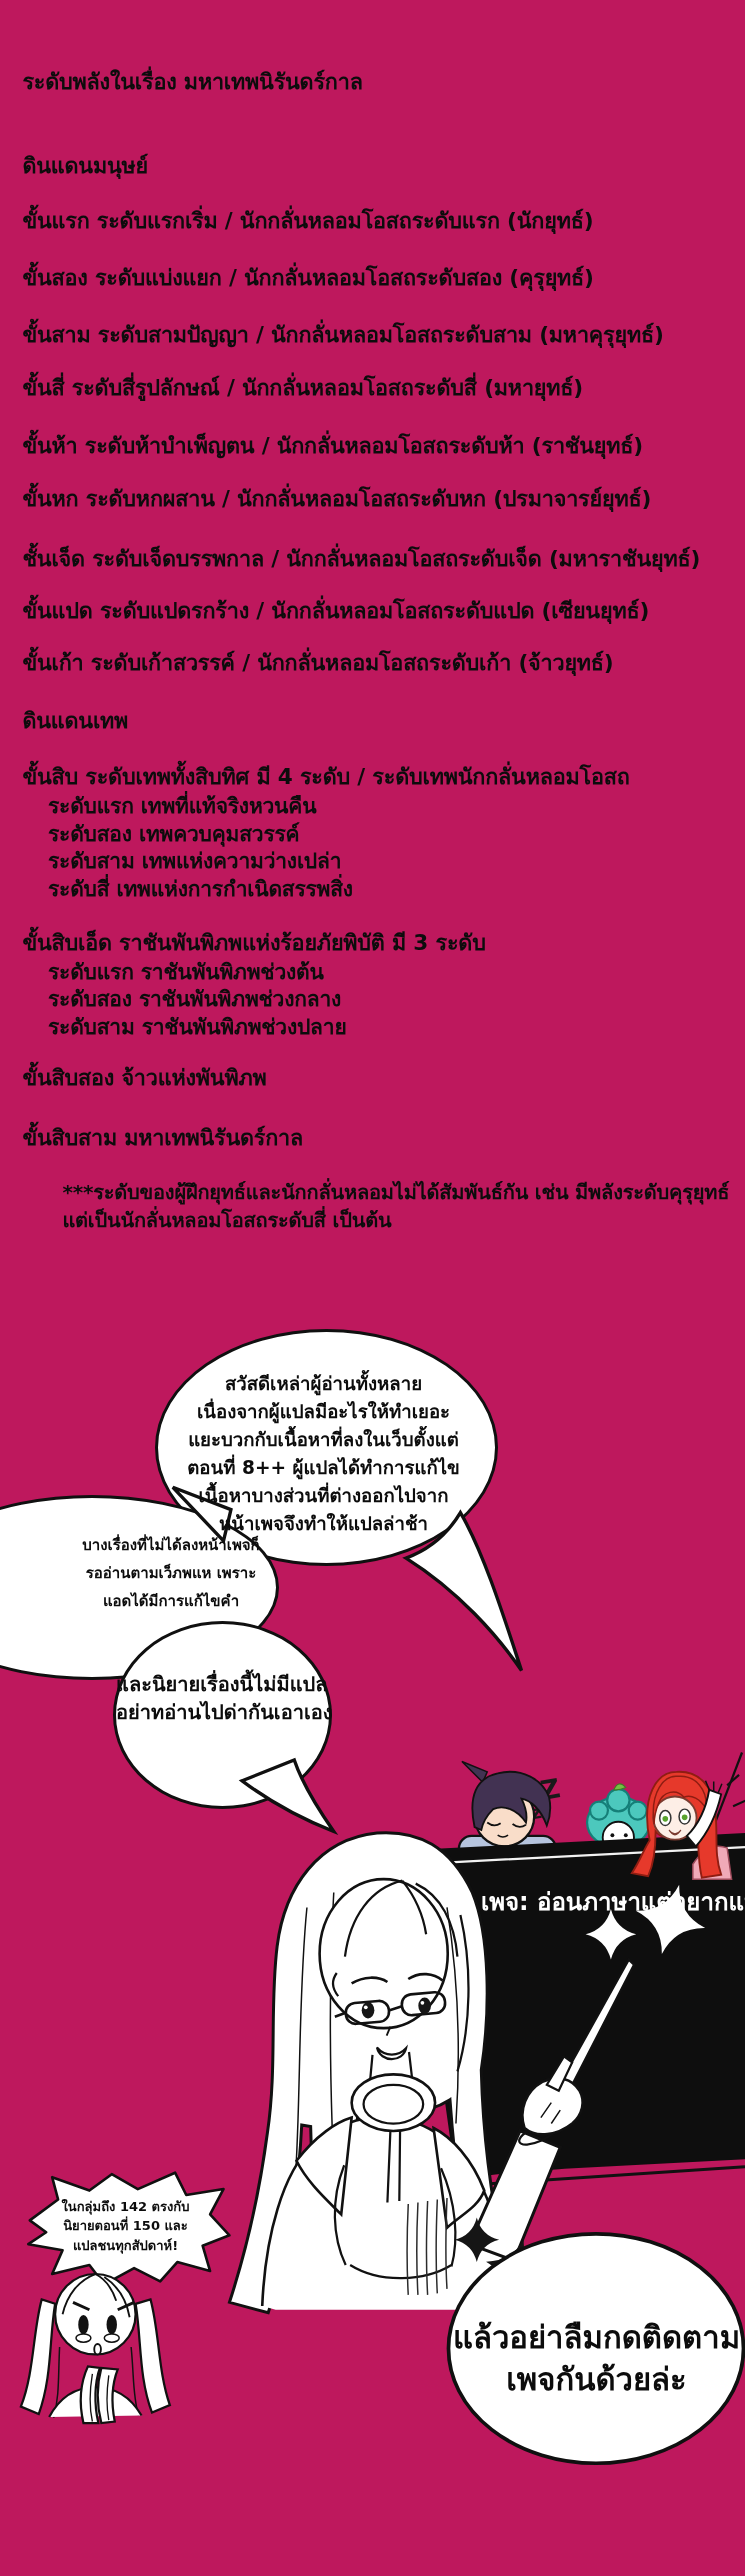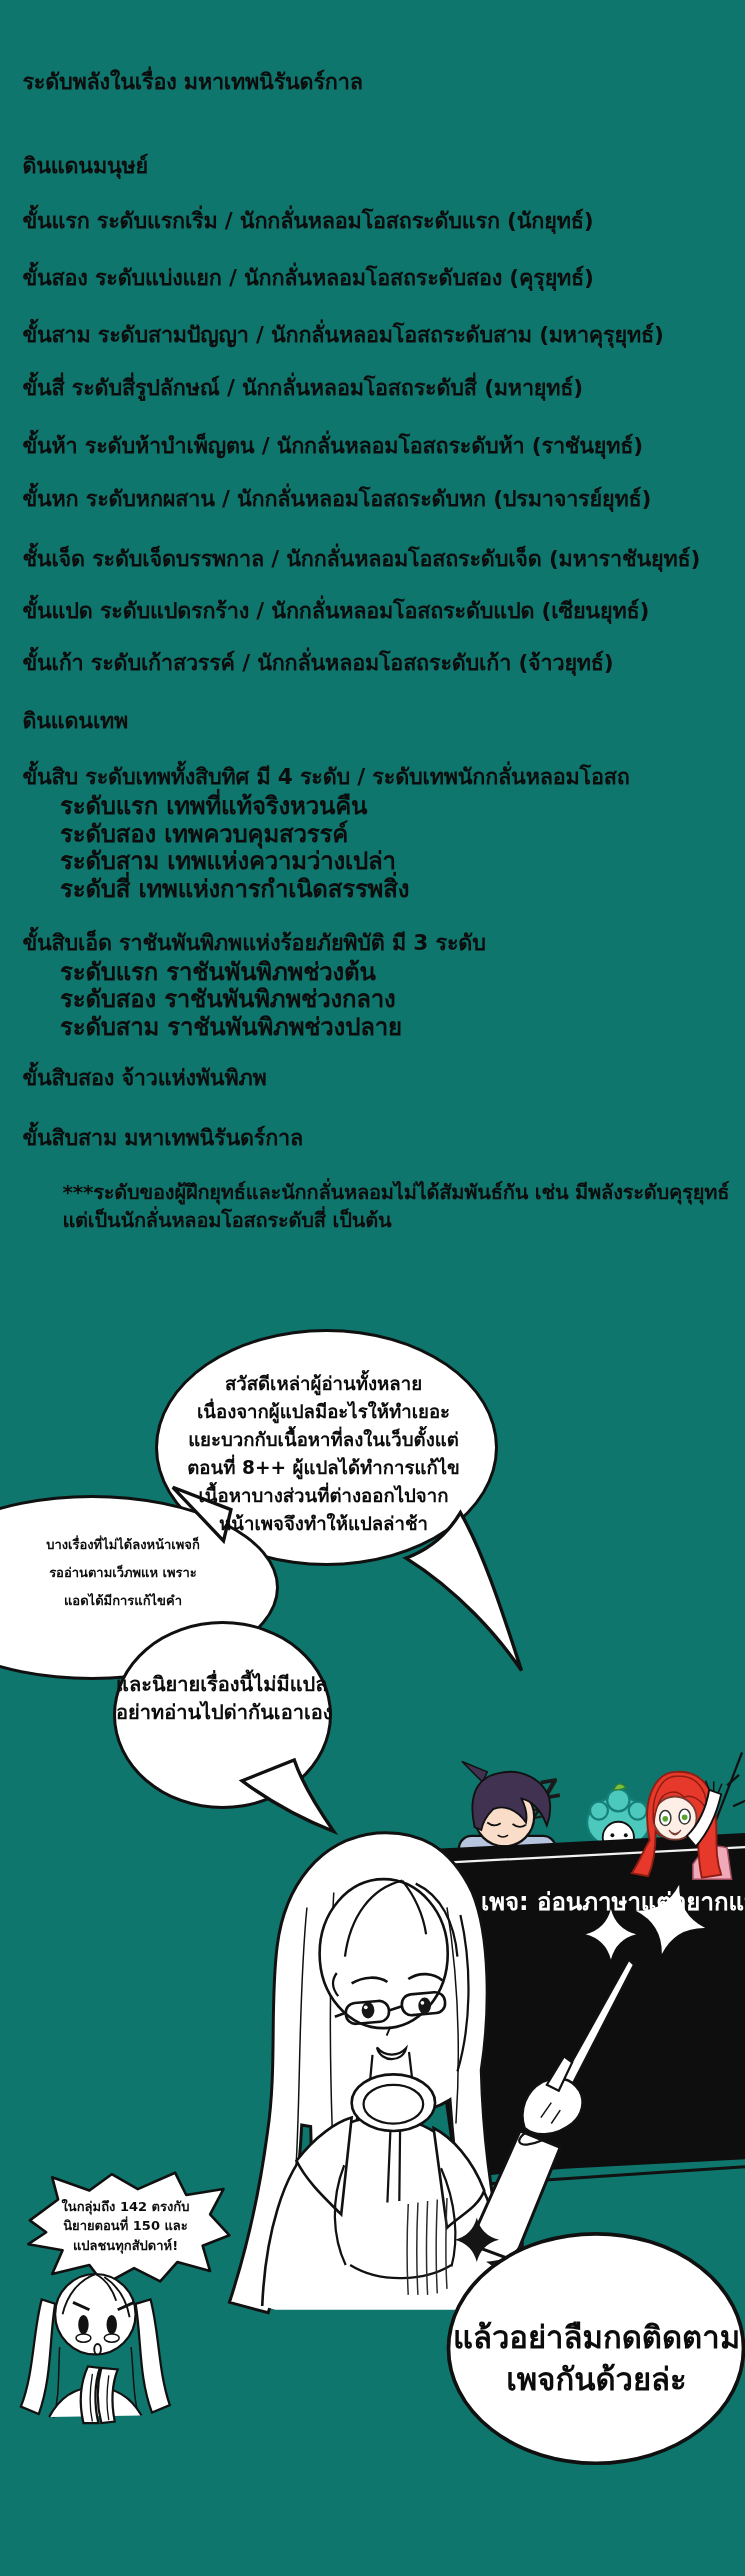--- a/index.html
+++ b/index.html
@@ -1,28 +1,28 @@
 <!DOCTYPE html>
 <html style="font-size:12px"><head>
 <meta charset="utf-8">
 <style>
   html,body{margin:0;padding:0;background:#e9e9e9;}
-  .page{position:relative;width:745px;height:2576px;background:#0f766e;overflow:hidden;
+  .page{position:relative;width:745px;height:2576px;background:#be185d;overflow:hidden;
         font-family:"DejaVu Sans","Liberation Sans",sans-serif;color:#0c0c0c;}
   
   .tline{position:absolute;left:22.4px;font-size:21.6px;font-weight:700;line-height:30px;
          white-space:nowrap;letter-spacing:-0.2px;color:#0c0c0c;}
-  .tline.sub{left:60px;font-size:24px;}
+  .tline.sub{left:48px;font-size:21px;}
   .tline.f28{font-size:20px;margin-left:40px;}
   
   .bubble{position:absolute;background:#fff;border:3.7px solid #101010;border-radius:50%;}
   .btxt{position:absolute;text-align:center;font-weight:700;color:#0c0c0c;z-index:30;}
   .btxt div{white-space:nowrap;}
   .b1t{font-size:18.6px;line-height:28px;}
-  .b2t{font-size:13px;line-height:28px;}
+  .b2t{font-size:15px;line-height:28px;padding-left:48px;}
   .b3t{font-size:20px;line-height:27.6px;}
   .spikyt{font-size:13px;line-height:19.4px;}
   .boardt{font-size:24px;color:#fff;}
   .followt{font-size:31px;line-height:42px;}
   svg.art{position:absolute;left:0;top:0;z-index:20;}
   .zz{font-family:"DejaVu Sans","Liberation Sans",sans-serif;font-weight:700;}
 </style>
 </head>
 <body>
 

